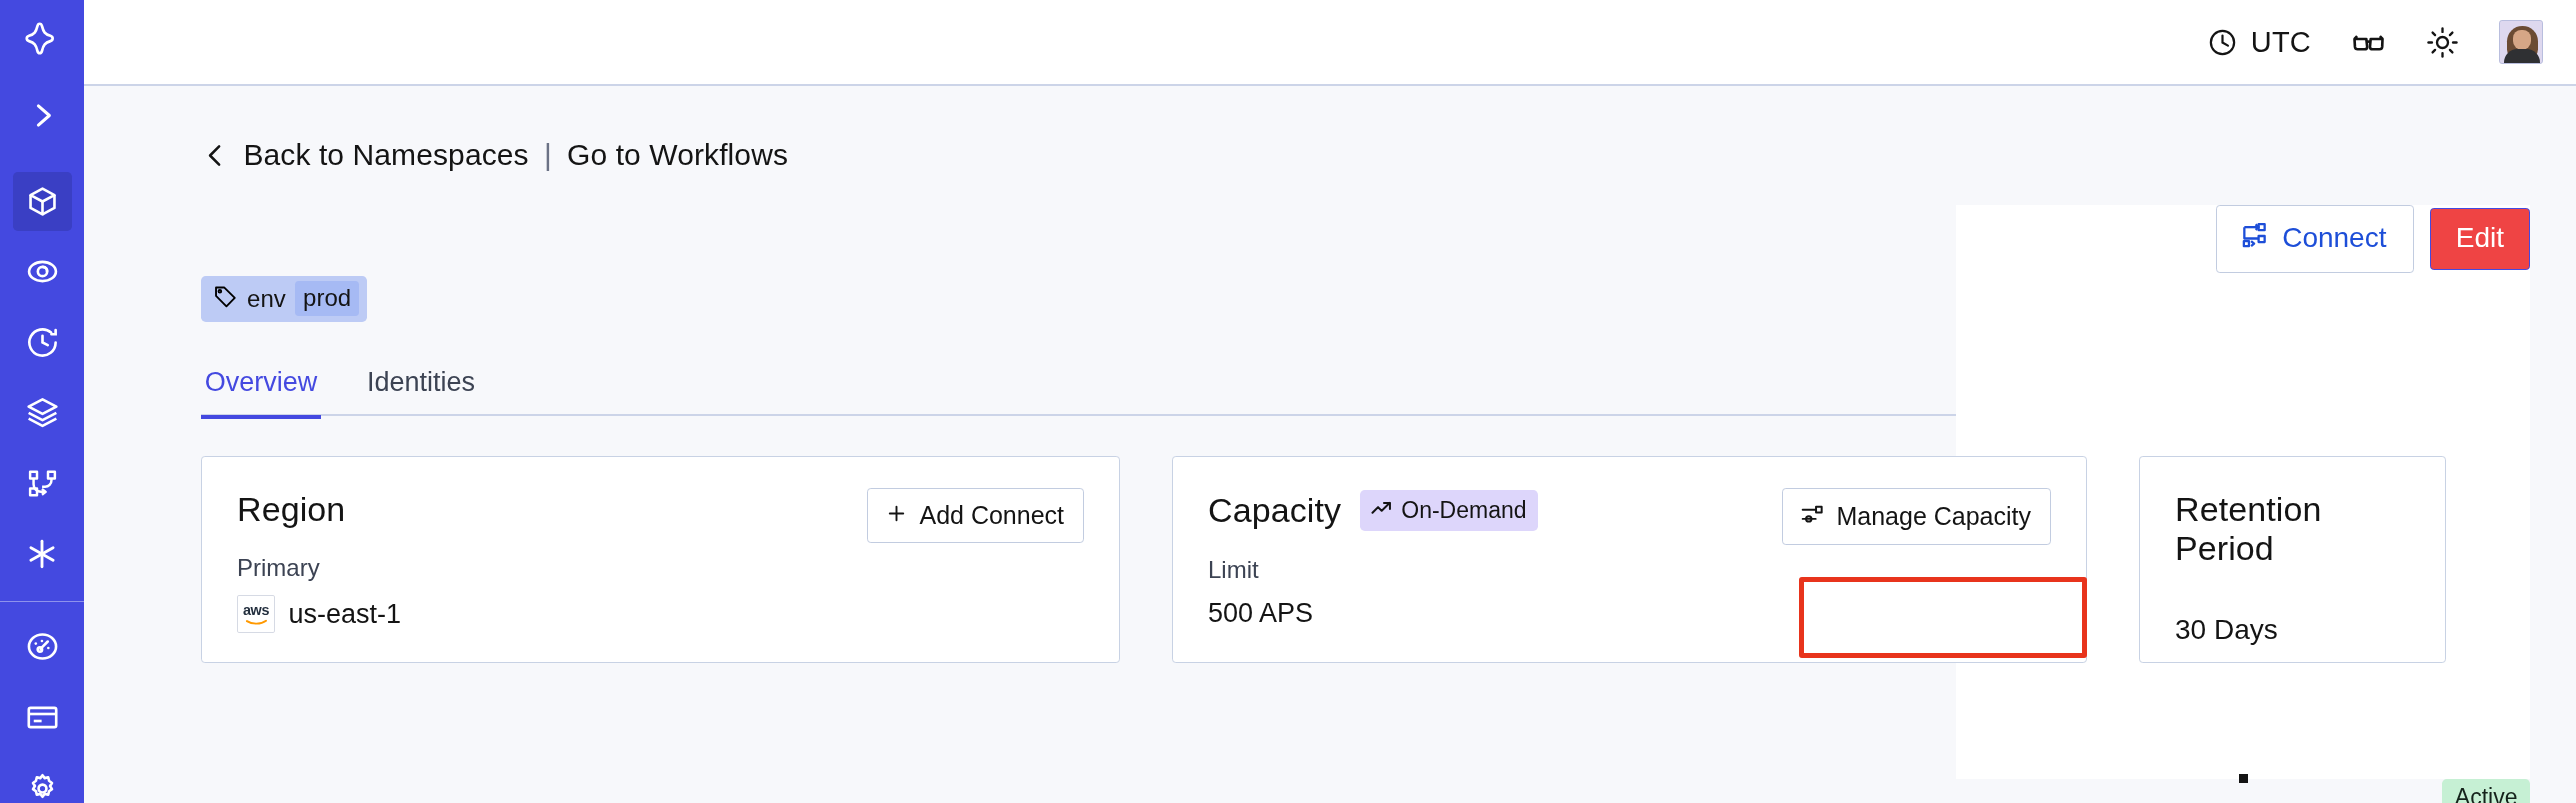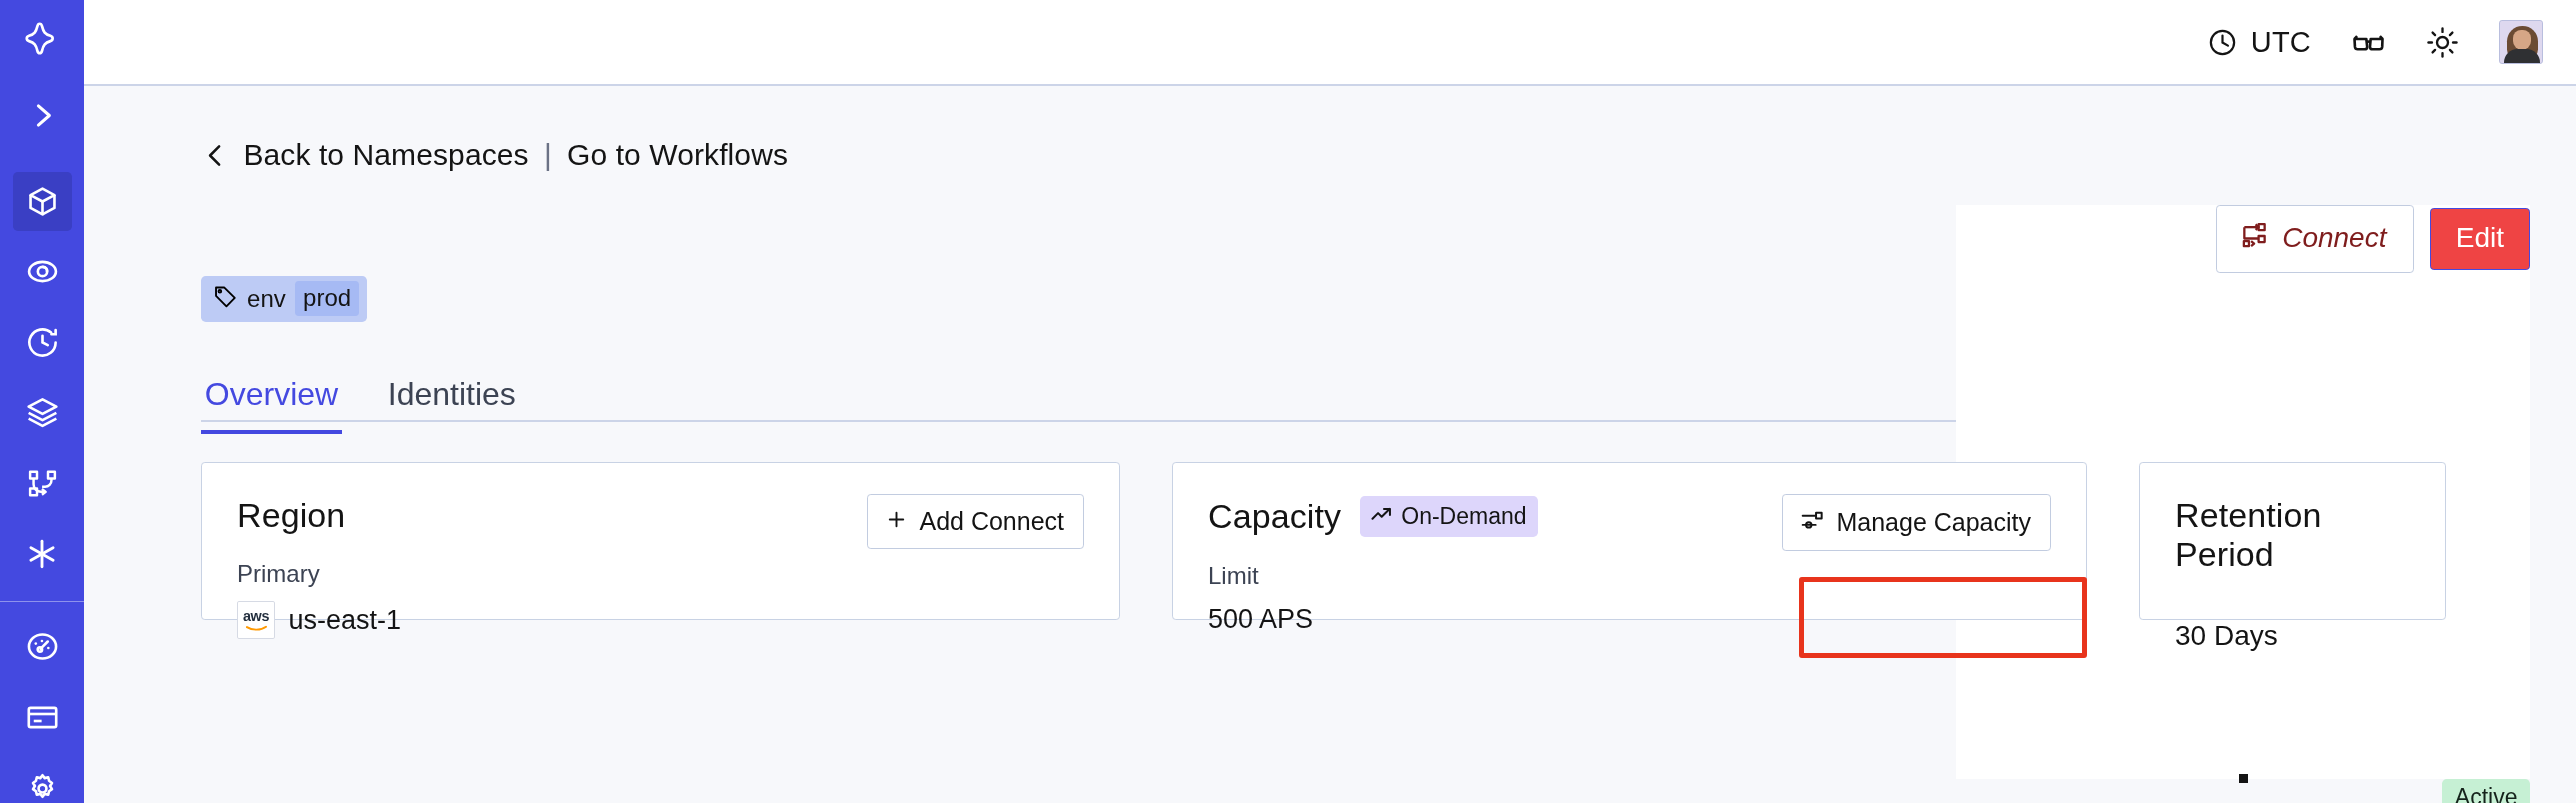--- a/index.html
+++ b/index.html
@@ -118,24 +118,23 @@
     position: absolute; right: 0; top: 0;
     display: flex; align-items: center; gap: 15.3px;
   }
   .btn {
     display: inline-flex; align-items: center; gap: 13.4px;
     font-size: 28px; line-height: 1;
     border-radius: 3.8px; cursor: pointer;
     white-space: nowrap;
   }
   .btn-outline {
-    background: #ffffff; color: #7f1d1d;
+    background: #ffffff; color: #1d4ed8;
     border: 1.9px solid #c2cce0;
     padding: 15.3px 27px 16.3px 23px;
-    font-style: italic;
   }
   .btn-primary {
     background: #ef4444; color: #ffffff;
     border: 1.9px solid #4449e0;
     padding: 15.3px 25px 16.3px;
   }
 
   .tag-row { margin-top: 11.5px; margin-left: 46px; display: flex; }
   .tag-chip {
     display: inline-flex; align-items: center; gap: 9.6px;
@@ -148,37 +147,37 @@
     background: #a6baf4; border-radius: 3.8px; padding: 2.9px 7.7px 3.8px;
   }
 
   .tabs {
     margin-top: 40px; margin-left: 46px;
     display: flex; align-items: flex-end; gap: 42px;
     border-bottom: 2.9px solid #ccd4e8;
     width: calc(100% - 46px);
   }
   .tab {
-    font-size: 32px; color: #3c4353;
+    font-size: 27px; color: #3c4353;
     padding: 0 3.8px 17.3px; cursor: pointer;
-    position: relative; top: 14px;
+    position: relative; top: 5px;
     border-bottom: 4.8px solid transparent;
   }
   .tab.active { color: #4449e0; border-bottom-color: #4449e0; }
 
   .cards {
     margin-top: 40px; margin-left: 46px;
     display: flex; gap: 52px; align-items: stretch;
   }
   .card {
     background: #ffffff;
     border: 1.9px solid #c8d2e4;
     border-radius: 3.8px;
     padding: 33px 35px 33px 35px;
-    height: 158px;
+    height: 207px;
     position: relative;
   }
   .card.region { width: 919px; flex: 0 0 919px; }
   .card.capacity { width: 915px; flex: 0 0 915px; }
   .card.retention { width: 307px; flex: 0 0 307px; }
   .card-head { display: flex; align-items: center; }
   .card-title { font-size: 34px; color: #141414; letter-spacing: 0.1px; }
   .card-pill {
     margin-left: 19px;
     display: inline-flex; align-items: center; gap: 8.6px;

